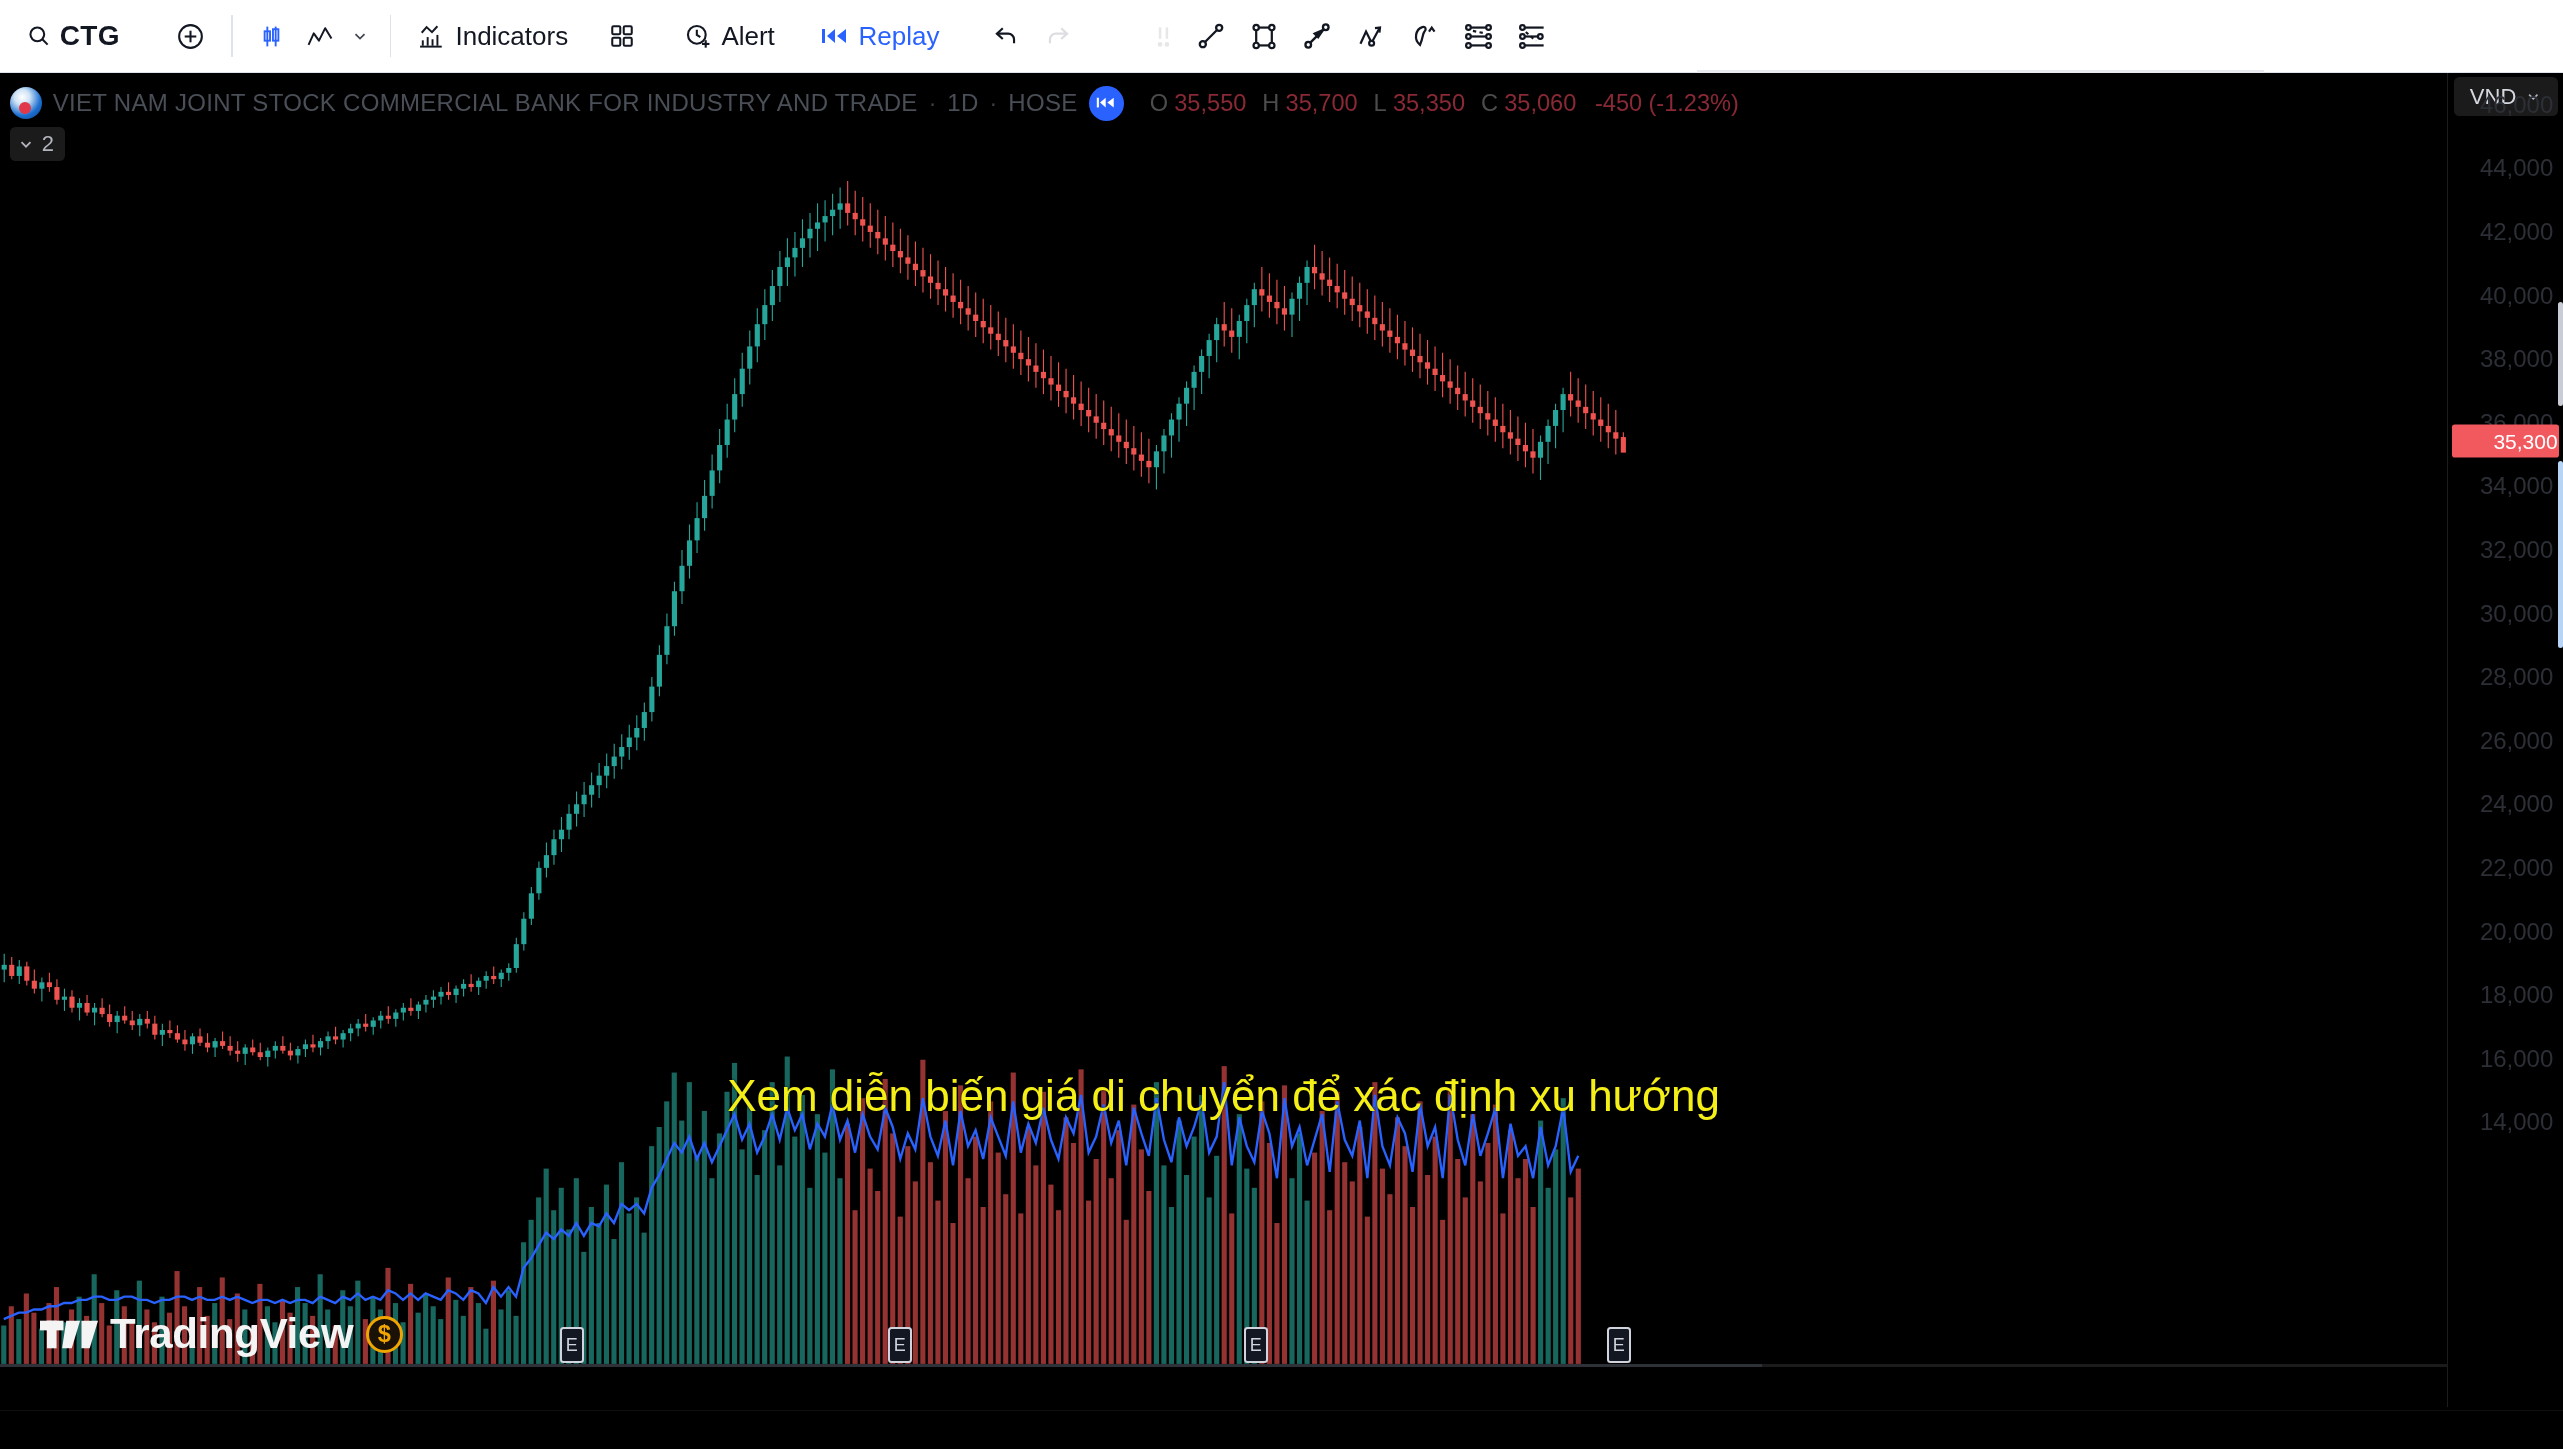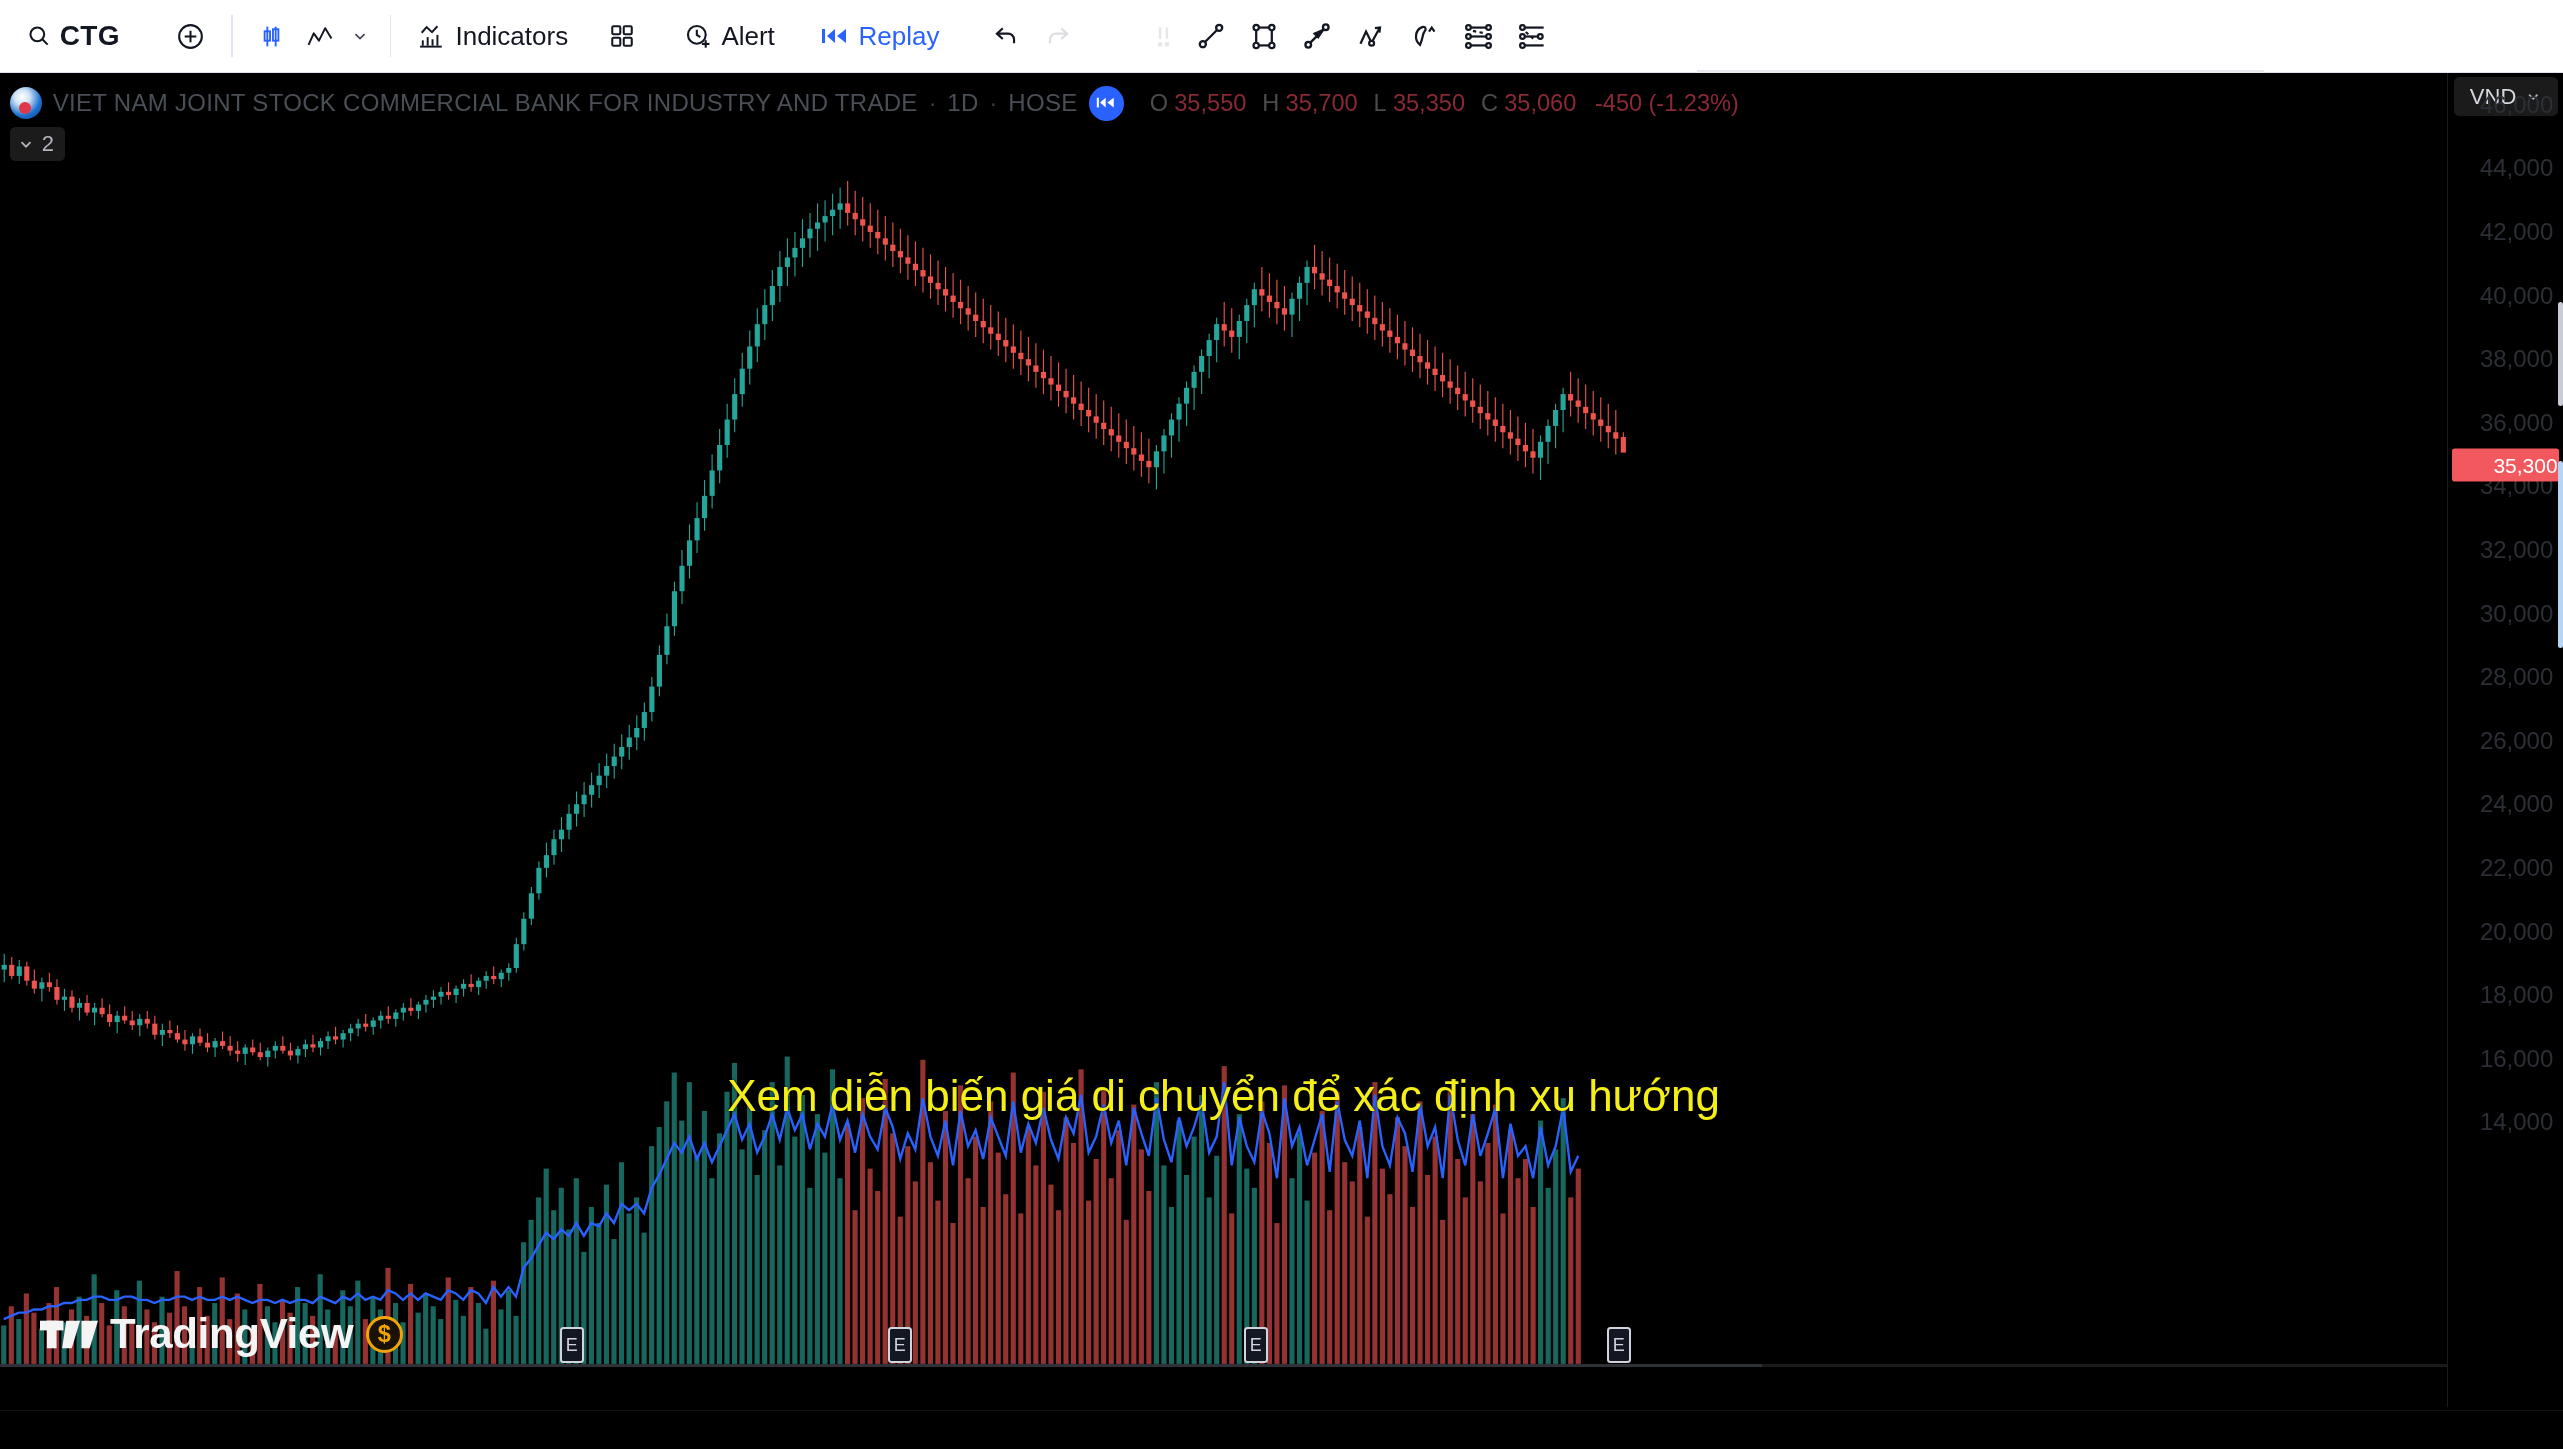--- a/index.html
+++ b/index.html
@@ -1120,21 +1120,21 @@
         <div class="tick" style="top: 541px;">30,000</div>
         <div class="tick" style="top: 604px;">28,000</div>
         <div class="tick" style="top: 668px;">26,000</div>
         <div class="tick" style="top: 731px;">24,000</div>
         <div class="tick" style="top: 795px;">22,000</div>
         <div class="tick" style="top: 859px;">20,000</div>
         <div class="tick" style="top: 922px;">18,000</div>
         <div class="tick" style="top: 986px;">16,000</div>
         <div class="tick" style="top: 1049px;">14,000</div>
       </div>
-    <div class="price-tag" id="price-tag" style="top: 392px; padding-left: 40px;">35,300</div>
+    <div class="price-tag" id="price-tag" style="top: 368px; padding-left: 40px;">35,300</div>
   </div>
 
   <div class="vscroll">
     <i style="top:229px; height:104px;"></i>
     <i style="top:388px; height:187px; background:#b7d4f5;"></i>
   </div>
 
   <div class="bottom-bar"></div>
 </div>
 

